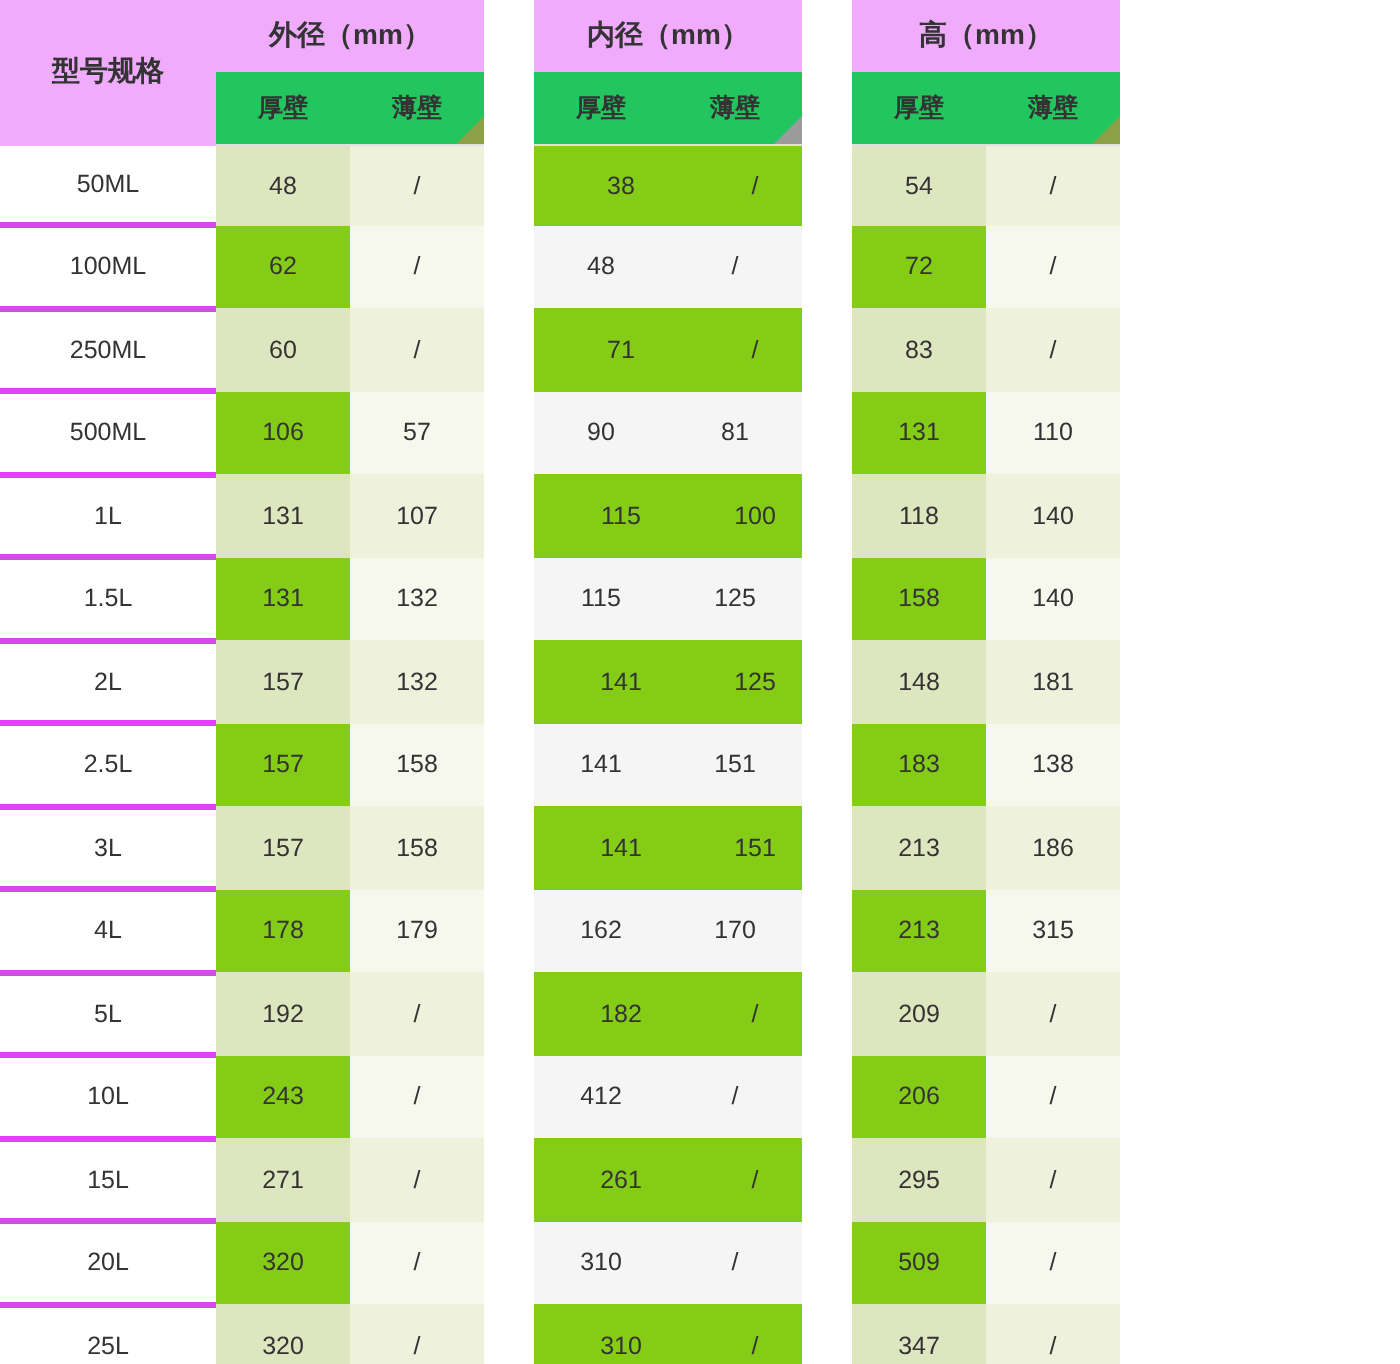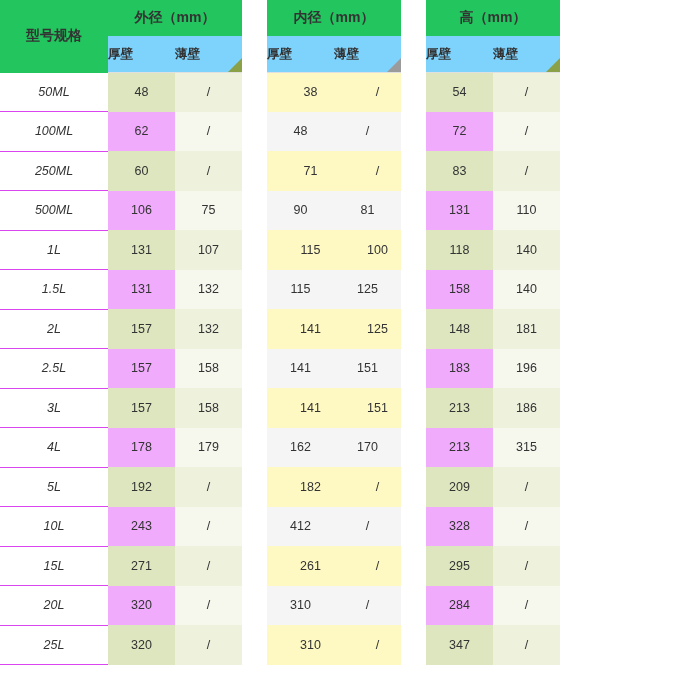--- a/index.html
+++ b/index.html
@@ -23,29 +23,30 @@
     padding: 0;
     margin: 0;
   }
   
   .hdr-top td {
     height: 36px;
     font-size: 14px;
     font-weight: bold;
     text-align: center;
     color: #333333;
-    background: #22c55e;
+    background: #f0abfc;
     vertical-align: middle;
   }
   .hdr-sub td {
     height: 36px;
     font-size: 12.5px;
     font-weight: bold;
+    text-align: center;
     color: #333333;
-    background: #7dd3fc;
+    background: #22c55e;
     vertical-align: middle;
     position: relative;
   }
   .group-top {
     position: relative;
   }
   
   .corner-tri {
     position: absolute;
     right: 0;
@@ -70,38 +71,37 @@
     background: #ffffff;
     font-size: 12.5px;
   }
   td.thick {
     background: #dde6bf;
   }
   td.thin {
     background: #eef2dd;
   }
   td.thick-alt {
-    background: #f0abfc;
+    background: #84cc16;
   }
   td.thin-alt {
     background: #f6f8ee;
   }
   td.gap {
     background: #ffffff;
   }
   td.g-thick {
-    background: #fef9c3;
+    background: #84cc16;
     padding-left: 20px;
   }
   td.g-thin {
     background: #f5f5f5;
   }
   .row-sep td.name {
-    border-bottom: 1px solid #d946ef;
-    font-style: italic;
+    border-bottom: 3px solid #d946ef;
   }
   .hdr-divider td {
     border-bottom: 1px solid #e0e0e0;
   }
 </style>
 </head>
 <body>
 
 <table class="spec-table">
   <colgroup>
@@ -189,21 +189,21 @@
         <td class="g-thick">/</td>
         <td class="gap"></td>
         <td class="thick">83</td>
         <td class="thin">/</td>
         <td class="gap"></td>
         <td class="gap"></td>
       </tr>
       <tr class="row-sep">
         <td class="name">500ML</td>
         <td class="thick-alt">106</td>
-        <td class="thin-alt">75</td>
+        <td class="thin-alt">57</td>
         <td class="gap"></td>
         <td class="g-thin">90</td>
         <td class="g-thin">81</td>
         <td class="gap"></td>
         <td class="thick-alt">131</td>
         <td class="thin-alt">110</td>
         <td class="gap"></td>
         <td class="gap"></td>
       </tr>
       <tr class="row-sep">
@@ -247,21 +247,21 @@
       </tr>
       <tr class="row-sep">
         <td class="name">2.5L</td>
         <td class="thick-alt">157</td>
         <td class="thin-alt">158</td>
         <td class="gap"></td>
         <td class="g-thin">141</td>
         <td class="g-thin">151</td>
         <td class="gap"></td>
         <td class="thick-alt">183</td>
-        <td class="thin-alt">196</td>
+        <td class="thin-alt">138</td>
         <td class="gap"></td>
         <td class="gap"></td>
       </tr>
       <tr class="row-sep">
         <td class="name">3L</td>
         <td class="thick">157</td>
         <td class="thin">158</td>
         <td class="gap"></td>
         <td class="g-thick">141</td>
         <td class="g-thick">151</td>
@@ -298,21 +298,21 @@
         <td class="gap"></td>
       </tr>
       <tr class="row-sep">
         <td class="name">10L</td>
         <td class="thick-alt">243</td>
         <td class="thin-alt">/</td>
         <td class="gap"></td>
         <td class="g-thin">412</td>
         <td class="g-thin">/</td>
         <td class="gap"></td>
-        <td class="thick-alt">328</td>
+        <td class="thick-alt">206</td>
         <td class="thin-alt">/</td>
         <td class="gap"></td>
         <td class="gap"></td>
       </tr>
       <tr class="row-sep">
         <td class="name">15L</td>
         <td class="thick">271</td>
         <td class="thin">/</td>
         <td class="gap"></td>
         <td class="g-thick">261</td>
@@ -324,21 +324,21 @@
         <td class="gap"></td>
       </tr>
       <tr class="row-sep">
         <td class="name">20L</td>
         <td class="thick-alt">320</td>
         <td class="thin-alt">/</td>
         <td class="gap"></td>
         <td class="g-thin">310</td>
         <td class="g-thin">/</td>
         <td class="gap"></td>
-        <td class="thick-alt">284</td>
+        <td class="thick-alt">509</td>
         <td class="thin-alt">/</td>
         <td class="gap"></td>
         <td class="gap"></td>
       </tr>
       <tr class="row-sep">
         <td class="name">25L</td>
         <td class="thick">320</td>
         <td class="thin">/</td>
         <td class="gap"></td>
         <td class="g-thick">310</td>

